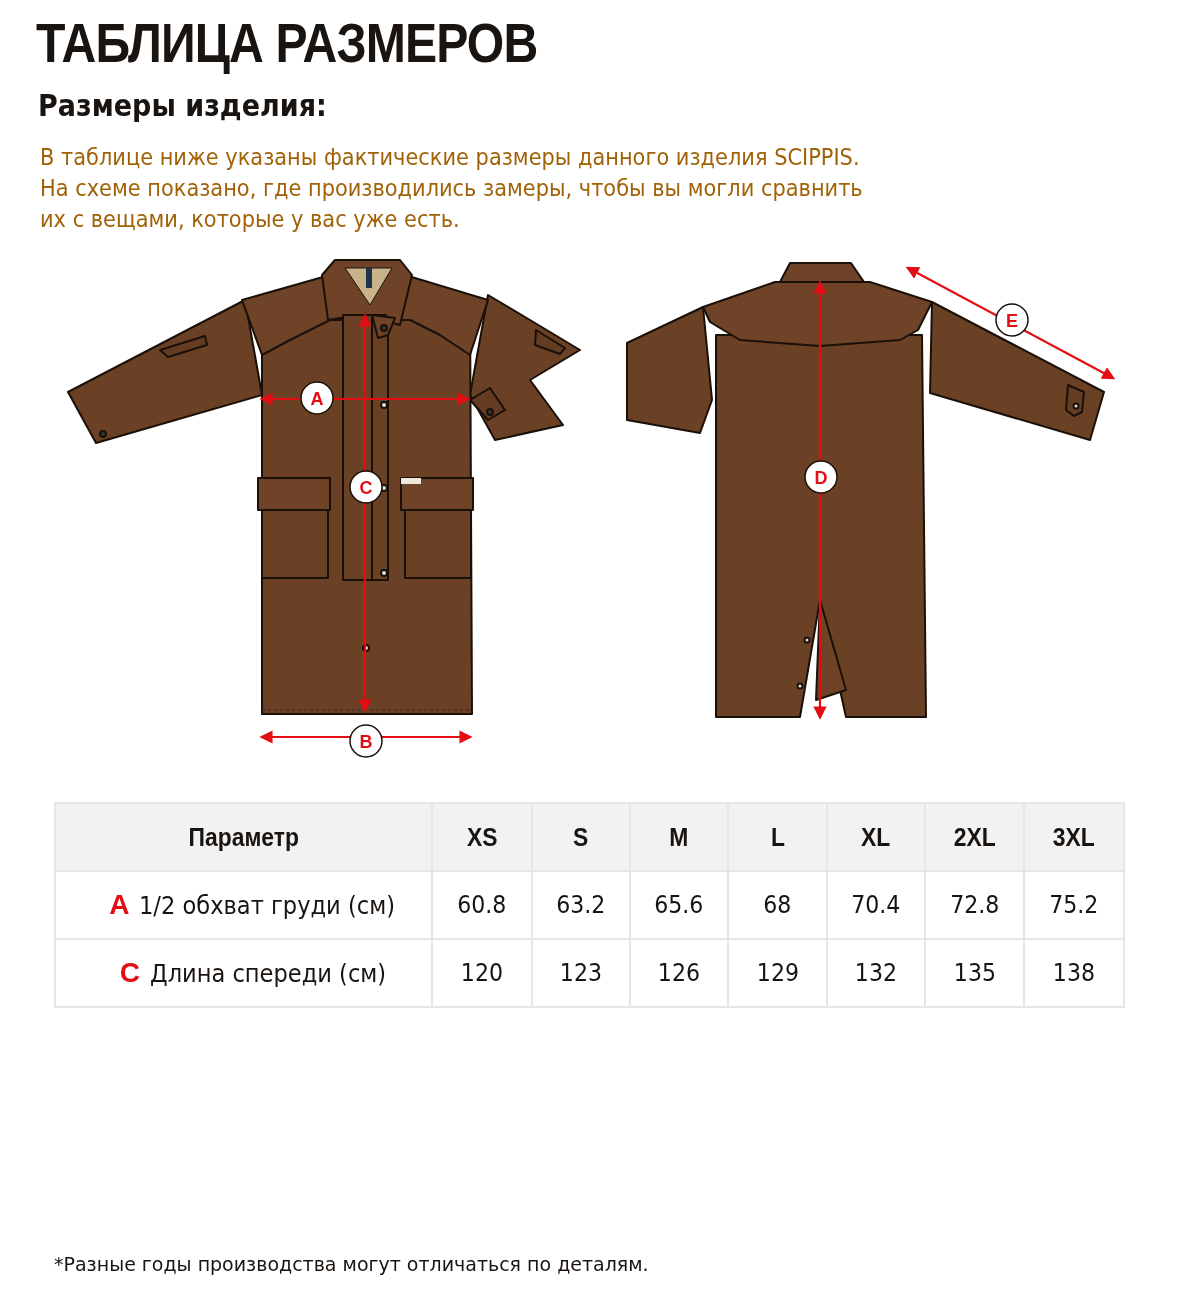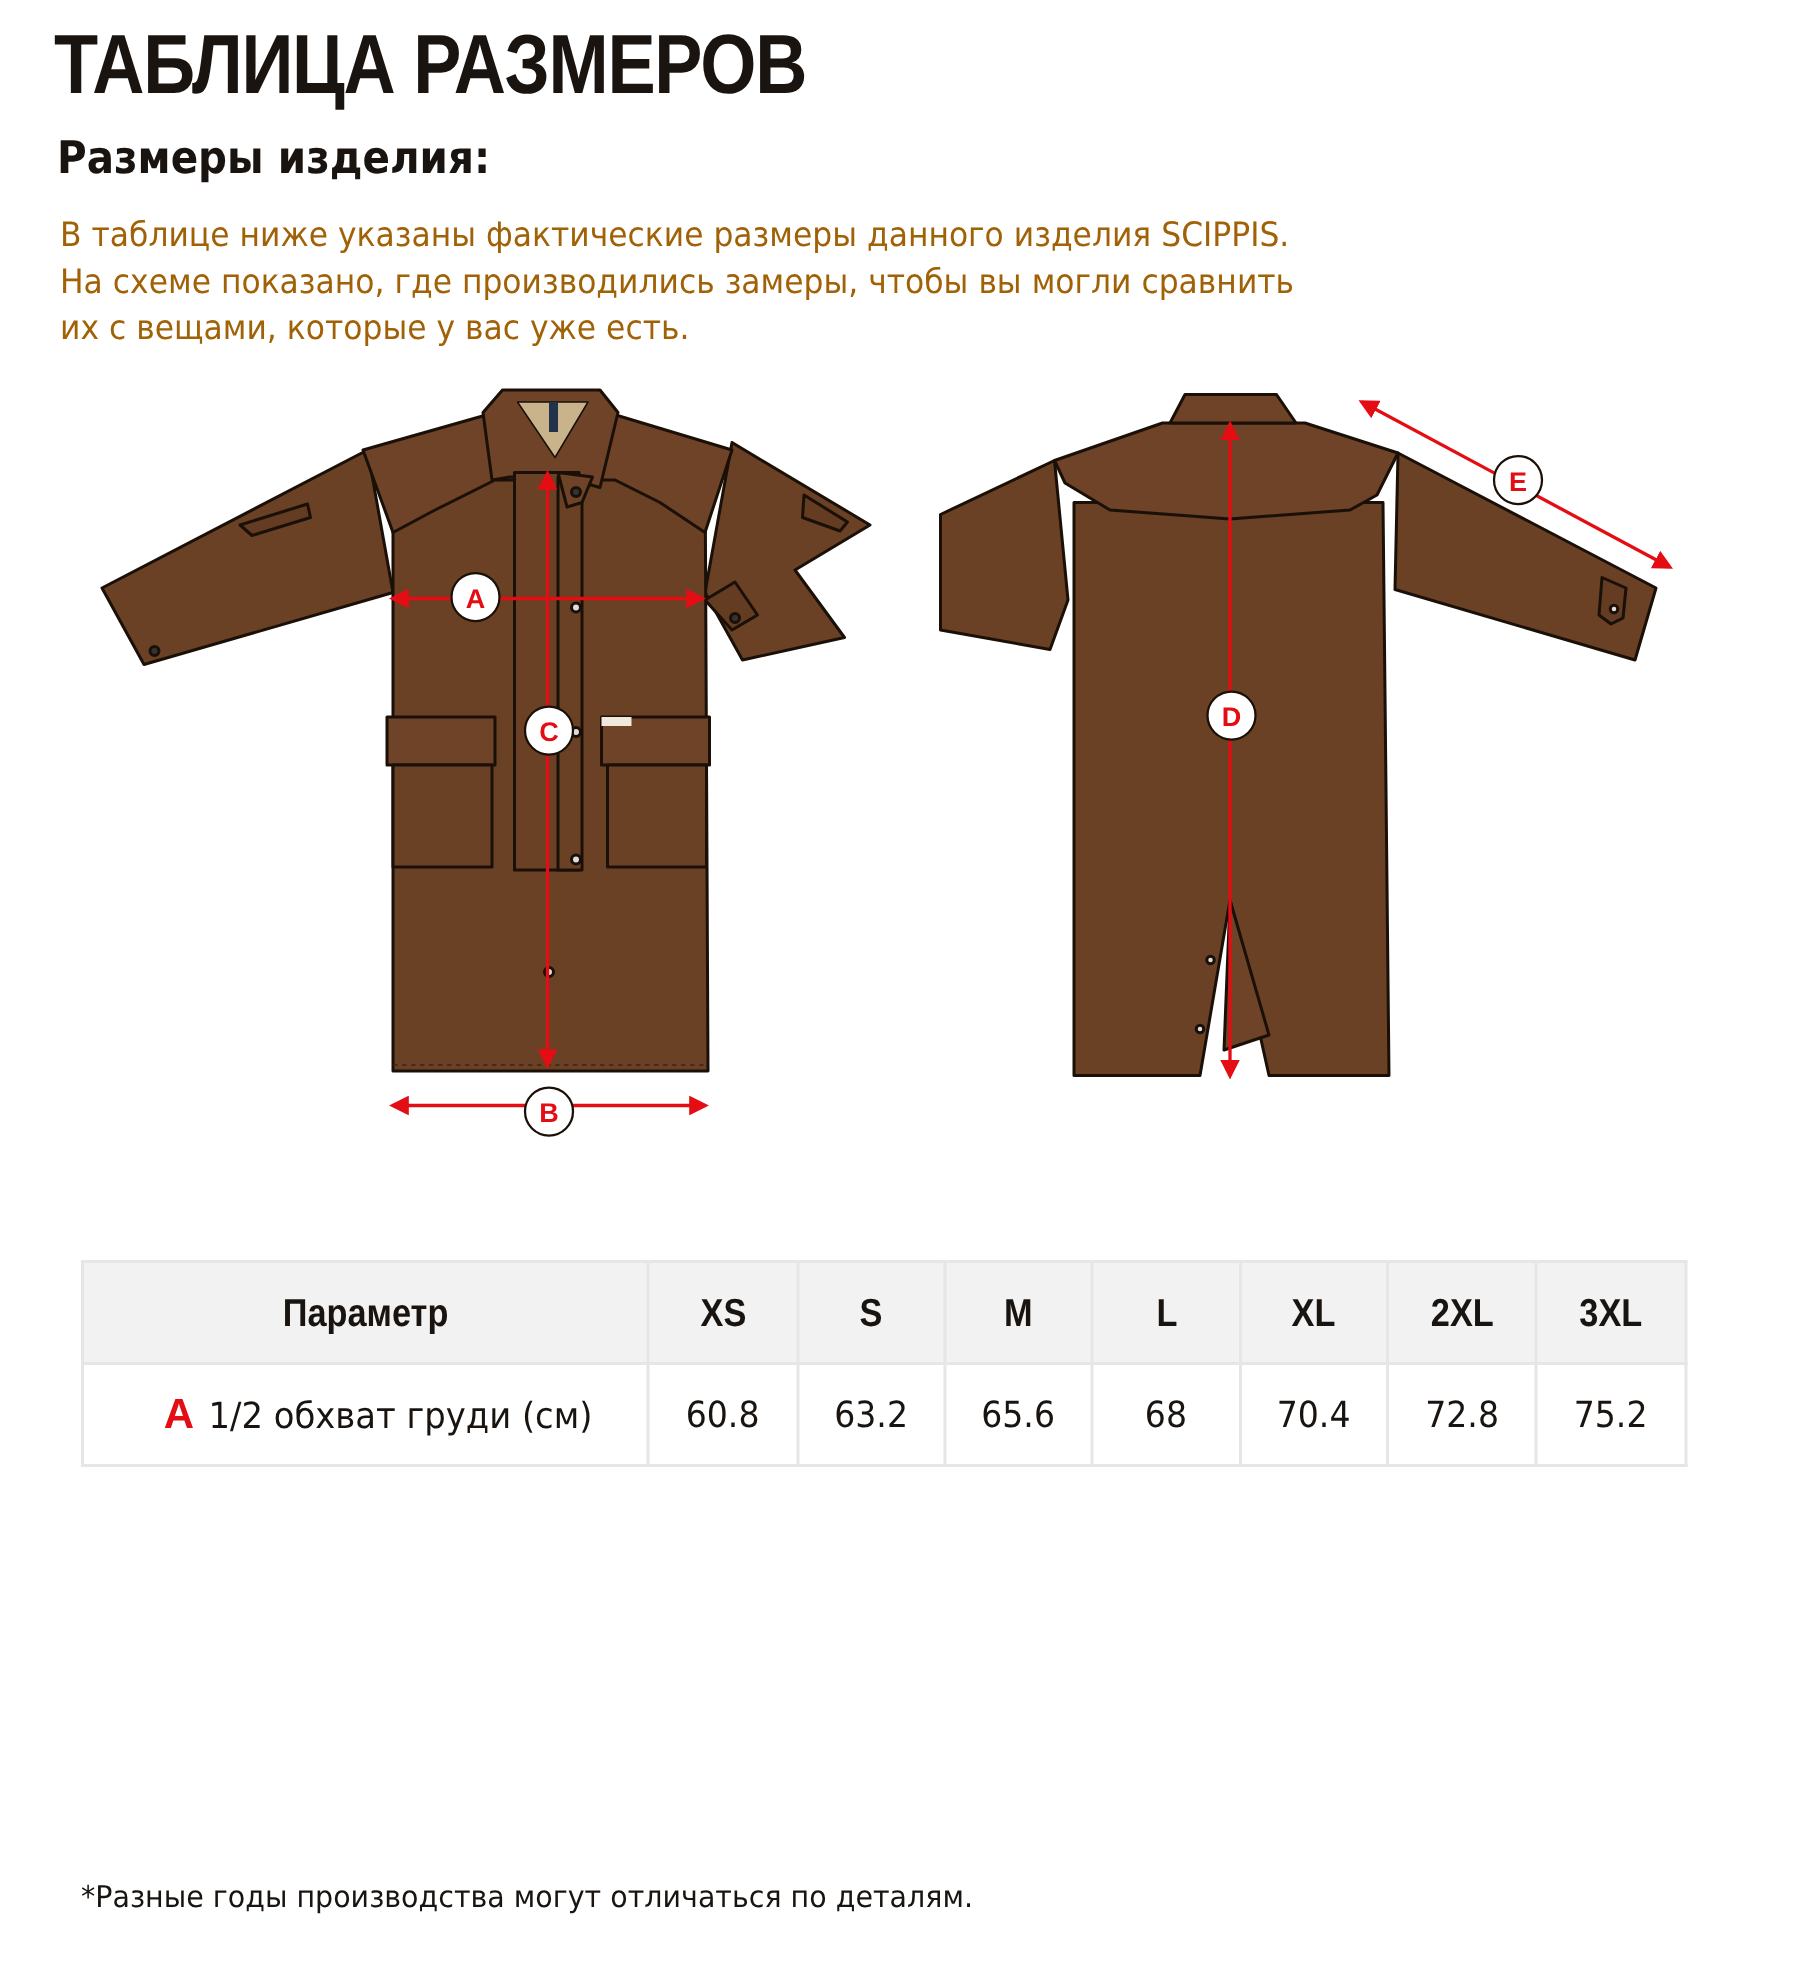--- a/index.html
+++ b/index.html
@@ -2,21 +2,21 @@
 <html><head>
 <meta charset="utf-8">
 <style>
   html, body { margin:0; padding:0; background:#ffffff; }
   body { width:1196px; height:1315px; position:relative; overflow:hidden; font-family:"DejaVu Sans", sans-serif; color:#1a1410; }
   .title { position:absolute; left:36px; top:10px; font-family:"Liberation Sans", sans-serif; font-weight:bold; font-size:56px; letter-spacing:-1px; transform:scaleX(0.86); transform-origin:left top; color:#1a1410; white-space:nowrap; }
   .subtitle { position:absolute; left:38px; top:88px; font-family:"DejaVu Sans", sans-serif; font-weight:bold; font-size:30px; transform:scaleX(0.9); transform-origin:left top; white-space:nowrap; }
   .desc { position:absolute; left:40px; top:142px; font-size:22.5px; line-height:31px; color:#a16207; }
   .desc div { white-space:nowrap; transform:scaleX(0.93); transform-origin:left top; }
   .diagram { position:absolute; left:0; top:240px; width:1196px; height:540px; }
-  table.sizes { position:absolute; left:54px; top:840px; width:1069px; border-collapse:collapse; table-layout:fixed; }
+  table.sizes { position:absolute; left:54px; top:802px; width:1069px; border-collapse:collapse; table-layout:fixed; }
   table.sizes td, table.sizes th { border:2px solid #e6e6e6; text-align:center; height:66px; padding:0; }
   table.sizes th { background:#f2f2f2; font-family:"Liberation Sans", sans-serif; font-weight:bold; font-size:26px; }
   table.sizes th span { display:inline-block; transform:scaleX(0.88); }
   table.sizes td { font-size:24px; color:#1a1410; }
   table.sizes td.num span { display:inline-block; transform:scaleX(0.92); }
   td.param { text-align:right; white-space:nowrap; }
   .letter { display:inline-block; width:40px; margin-left:24px; color:#e30d13; font-family:"Liberation Sans", sans-serif; font-weight:bold; font-size:28px; }
   .pname { display:inline-block; font-size:24px; transform:scaleX(0.94); transform-origin:left center; }
   .footnote { position:absolute; left:54px; top:1252px; font-size:20px; white-space:nowrap; transform:scaleX(0.95); transform-origin:left top; }
 </style>
@@ -151,16 +151,26 @@
     <tr>
       <td class="param"><span class="letter">A</span><span class="pname">1/2 обхват груди (см)</span></td>
       <td class="num"><span>60.8</span></td>
       <td class="num"><span>63.2</span></td>
       <td class="num"><span>65.6</span></td>
       <td class="num"><span>68</span></td>
       <td class="num"><span>70.4</span></td>
       <td class="num"><span>72.8</span></td>
       <td class="num"><span>75.2</span></td>
     </tr>
+    <tr>
+      <td class="param"><span class="letter">C</span><span class="pname">Длина спереди (см)</span></td>
+      <td class="num"><span>120</span></td>
+      <td class="num"><span>123</span></td>
+      <td class="num"><span>126</span></td>
+      <td class="num"><span>129</span></td>
+      <td class="num"><span>132</span></td>
+      <td class="num"><span>135</span></td>
+      <td class="num"><span>138</span></td>
+    </tr>
   </tbody>
 </table>
 
 <div class="footnote">*Разные годы производства могут отличаться по деталям.</div>
 
 </body></html>

